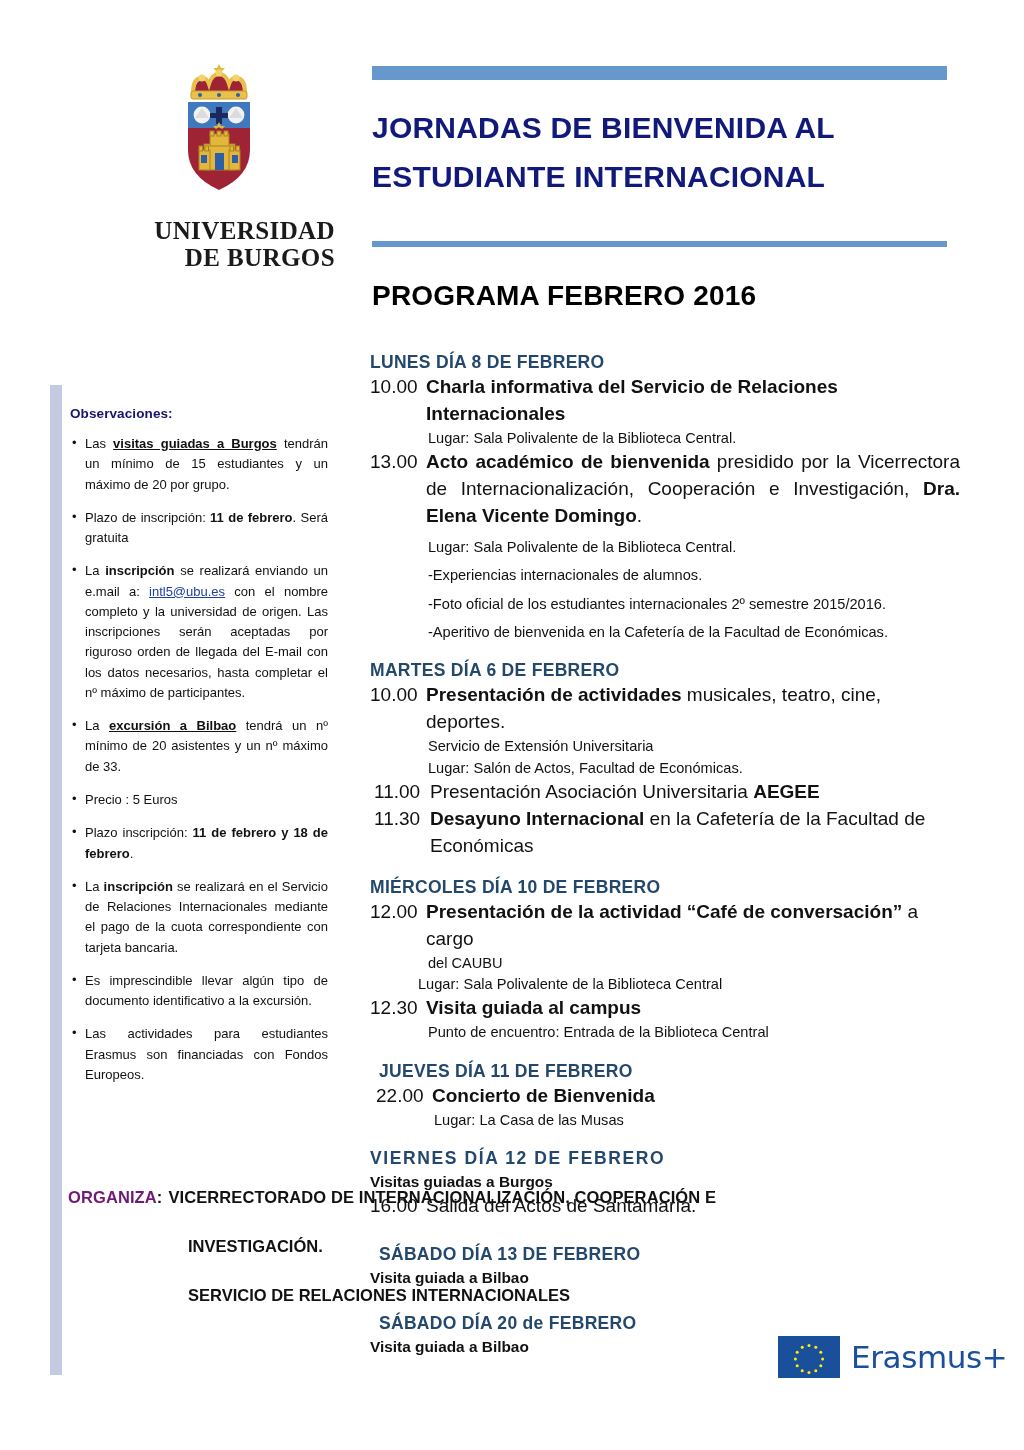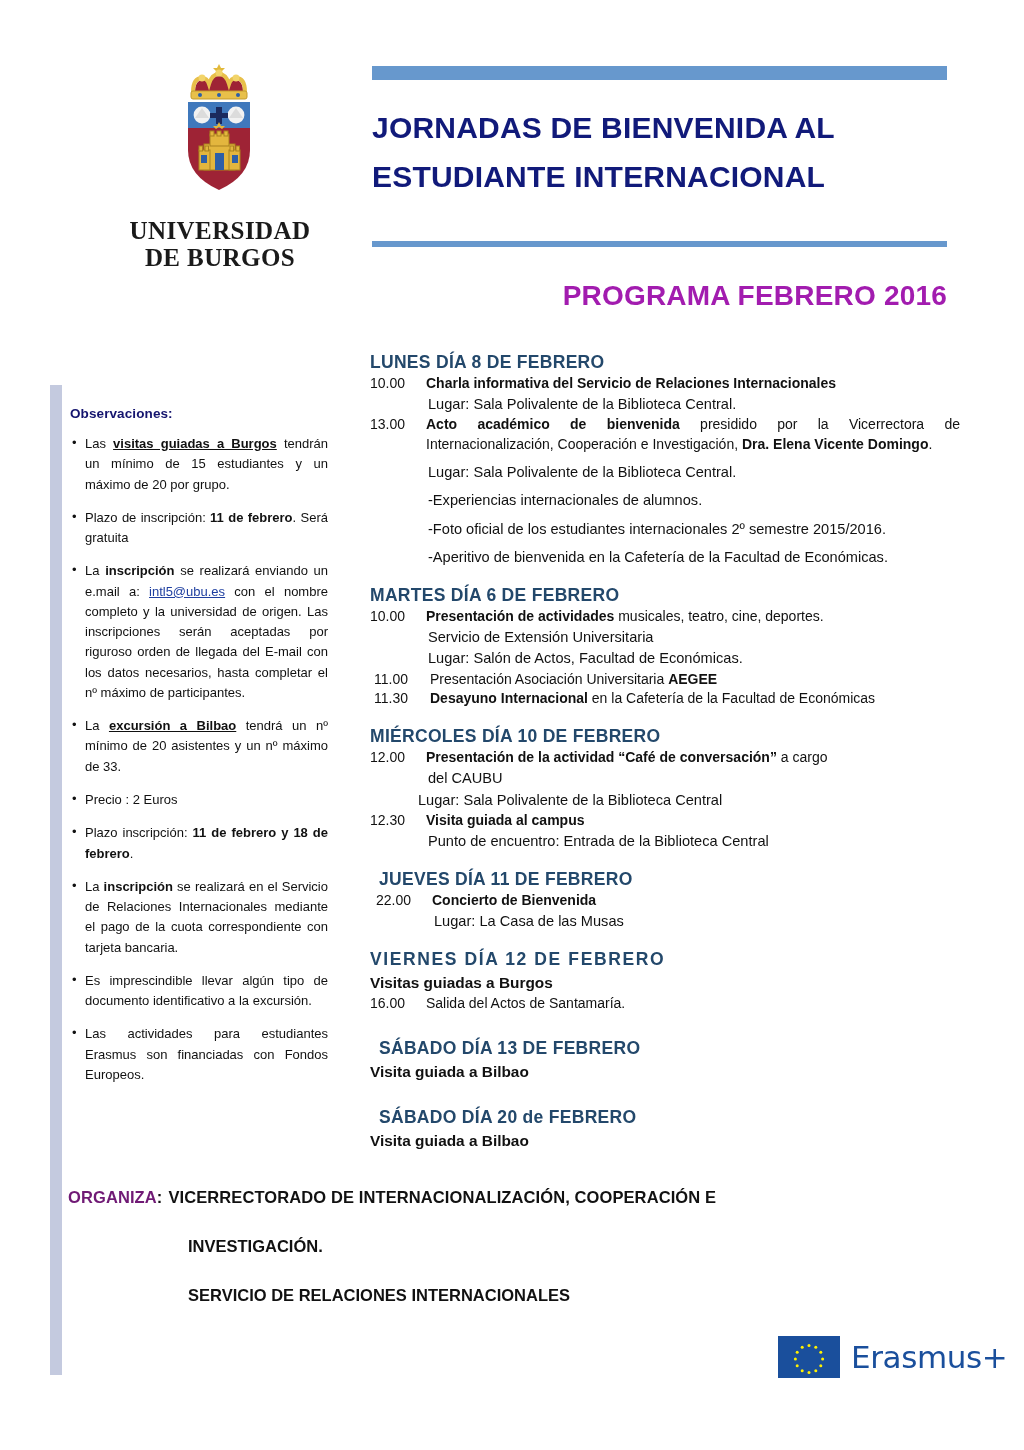--- a/index.html
+++ b/index.html
@@ -38,20 +38,21 @@
   }
   .crest svg { display: block; }
   .logo-text {
     margin-top: 4px;
     font-family: "Liberation Serif", serif;
     font-weight: bold;
     font-size: 25px;
     line-height: 1.08;
     letter-spacing: 0.4px;
     color: #1a1a1a;
+    text-align: right;
   }
   .rule-top {
     position: absolute;
     left: 372px;
     top: 66px;
     width: 575px;
     height: 14px;
     background: #6798cd;
   }
   .rule-bottom {
@@ -71,24 +72,24 @@
     font-weight: bold;
     color: #111a7a;
     line-height: 1.62;
     letter-spacing: 0.2px;
   }
   .program-title {
     position: absolute;
     left: 372px;
     top: 280px;
     width: 575px;
-    text-align: right;
+    text-align: left;
     font-size: 28px;
     font-weight: bold;
-    color: #a21caf;
+    color: #000000;
     letter-spacing: 0.2px;
   }
 
   
   .left-rule {
     position: absolute;
     left: 50px;
     top: 385px;
     width: 12px;
     height: 990px;
@@ -153,21 +154,21 @@
     font-weight: bold;
     color: #23486b;
     letter-spacing: 0.3px;
     margin-bottom: 1px;
   }
   .day-head.wide { letter-spacing: 1.6px; }
   .day-head.indent { padding-left: 9px; }
 
   .row {
     display: flex;
-    font-size: 14px;
+    font-size: 19px;
     line-height: 1.42;
     color: #111;
   }
   .time {
     flex: 0 0 auto;
     width: 56px;
     text-align: left;
     white-space: nowrap;
   }
   .time.pad { padding-left: 4px; }
@@ -317,21 +318,21 @@
     <li>
       <span>Plazo de inscripción: </span><b>11 de febrero</b><span>. Será  gratuita</span>
     </li>
     <li>
       <span>La </span><b>inscripción</b><span> se realizará enviando un e.mail a: </span><span class="mail">intl5@ubu.es</span><span> con el nombre completo y la universidad de origen. Las inscripciones serán aceptadas por riguroso orden de llegada del E-mail con los datos necesarios, hasta completar el nº máximo de participantes.</span>
     </li>
     <li>
       <span>La </span><b><u>excursión a Bilbao</u></b><span> tendrá un nº mínimo de 20 asistentes y un nº máximo de 33.</span>
     </li>
     <li>
-      <span>Precio : 2 Euros</span>
+      <span>Precio : 5 Euros</span>
     </li>
     <li>
       <span>Plazo inscripción: </span><b>11 de febrero y 18 de febrero</b><span>.</span>
     </li>
     <li>
       <span>La </span><b>inscripción</b><span> se realizará en el Servicio de Relaciones Internacionales mediante el pago de la cuota correspondiente con tarjeta bancaria.</span>
     </li>
     <li>
       <span>Es imprescindible llevar algún tipo de documento identificativo a la excursión.</span>
     </li>

